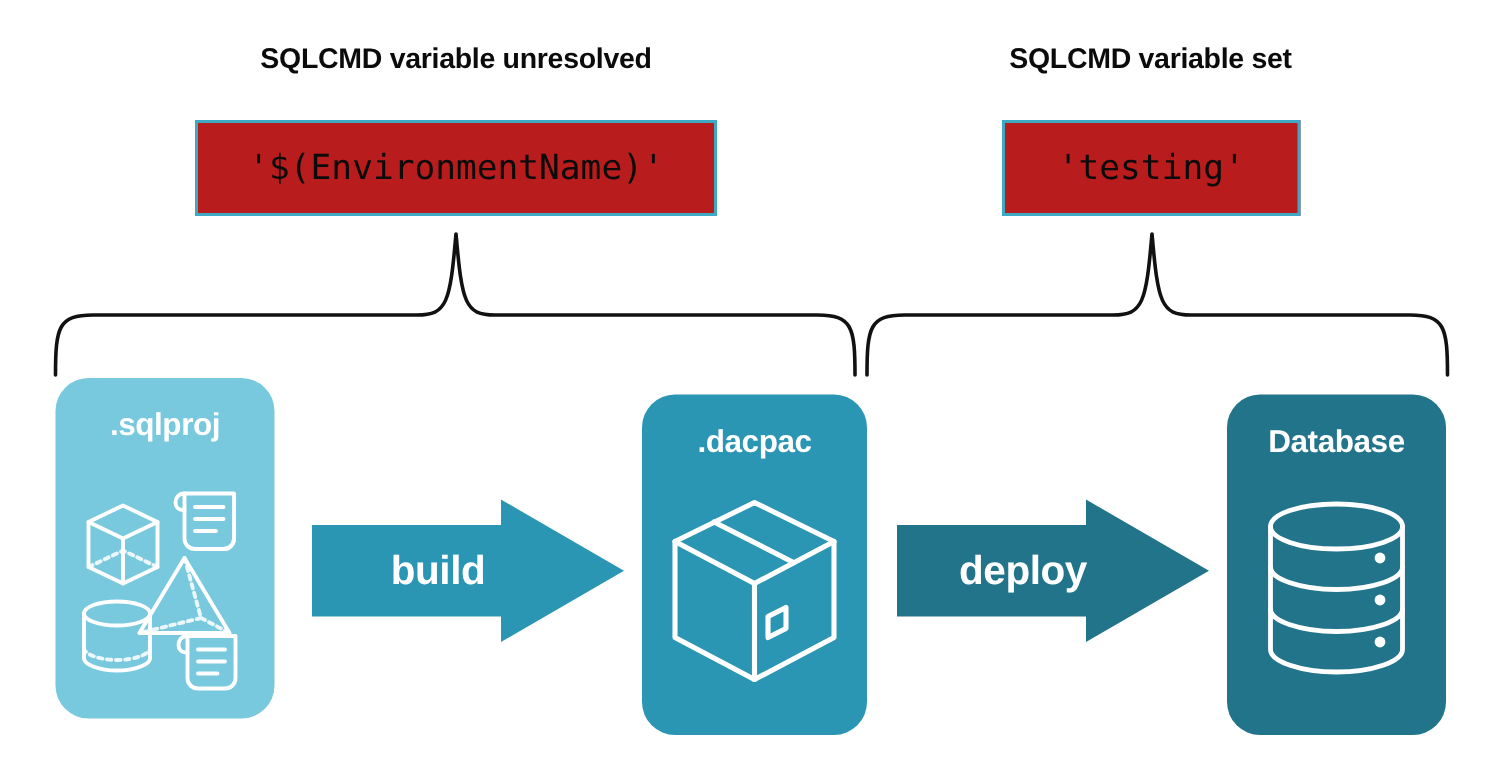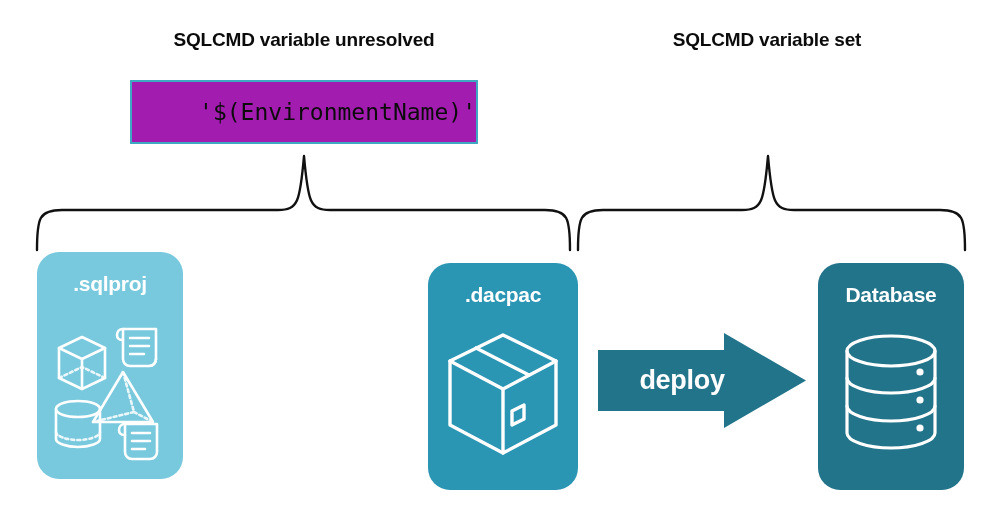--- a/index.html
+++ b/index.html
@@ -34,25 +34,25 @@
     text-align: center;
     white-space: nowrap;
   }
   #heading-left  { left: 118px; top: 29px; width: 372px; }
   #heading-right { left: 620px; top: 29px; width: 294px; }
 
   
   .value-box {
     position: absolute;
     box-sizing: border-box;
-    background: #a21caf;
+    background: #b91c1c;
     border: 2px solid #3fa9c4;
     display: flex;
     align-items: center;
-    justify-content: flex-end;
+    justify-content: center;
   }
   .value-box .value-text {
     font-family: "DejaVu Sans Mono", "Liberation Mono", monospace;
     font-size: 23px;
     color: #0b0b0b;
     letter-spacing: 0px;
     white-space: nowrap;
   }
   #value-box-left  { left: 130px; top: 80px; width: 348px; height: 64px; }
   #value-box-right { left: 668px; top: 80px; width: 199px; height: 64px; }
@@ -123,20 +123,23 @@
 <div class="stage">
 
   <div class="heading" id="heading-left">SQLCMD variable unresolved</div>
 
   <div class="heading" id="heading-right">SQLCMD variable set</div>
 
   <div class="value-box" id="value-box-left">
     <span class="value-text">'$(EnvironmentName)'</span>
   </div>
 
+  <div class="value-box" id="value-box-right">
+    <span class="value-text">'testing'</span>
+  </div>
 
   <svg class="brace-layer" viewBox="0 0 1000 120" width="1000" height="120">
 
     <path fill="none" stroke="#111111" stroke-width="2.4" stroke-linecap="round" stroke-linejoin="round" d="M 37,110
              C 37,78 39,70 62,70
              L 278,70
              C 298,70 300,62 304,16
              C 308,62 310,70 330,70
              L 545,70
              C 568,70 570,78 570,110"></path>
@@ -206,20 +209,26 @@
         <path d="M 29,91 C 29,99 49,106 73,106 C 97,106 117,99 117,91"></path>
       </g>
       <g fill="#ffffff">
         <circle cx="102" cy="57" r="3.6"></circle>
         <circle cx="102" cy="85" r="3.6"></circle>
         <circle cx="102" cy="113" r="3.6"></circle>
       </g>
     </svg>
   </div>
 
+  <div class="arrow" id="arrow-build">
+    <svg viewBox="0 0 208 99" width="208" height="99">
+      <path d="M 0,19 L 126,19 L 126,2 L 208,49.5 L 126,97 L 126,80 L 0,80 Z" fill="#2b96b4"></path>
+    </svg>
+    <div class="arrow-label">build</div>
+  </div>
 
   <div class="arrow" id="arrow-deploy">
     <svg viewBox="0 0 208 99" width="208" height="99">
       <path d="M 0,19 L 126,19 L 126,2 L 208,49.5 L 126,97 L 126,80 L 0,80 Z" fill="#22748a"></path>
     </svg>
     <div class="arrow-label">deploy</div>
   </div>
 
 </div>
 

